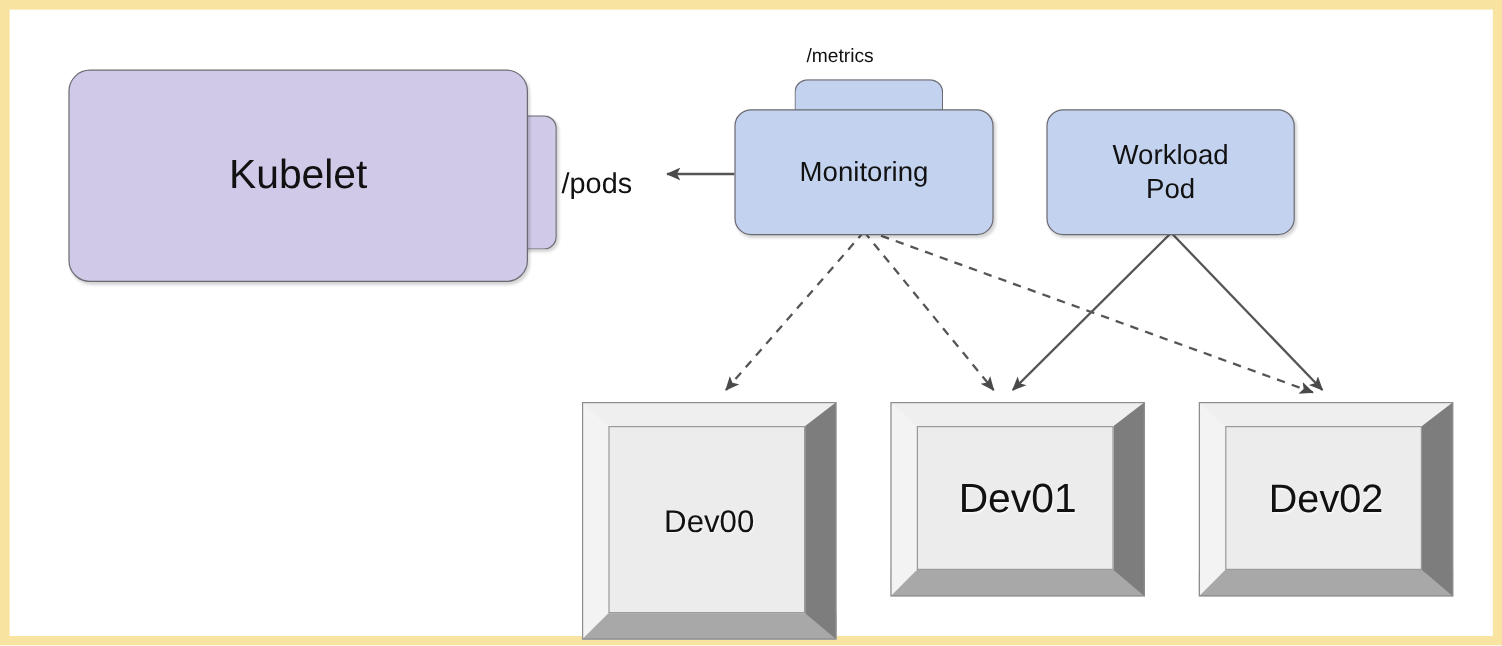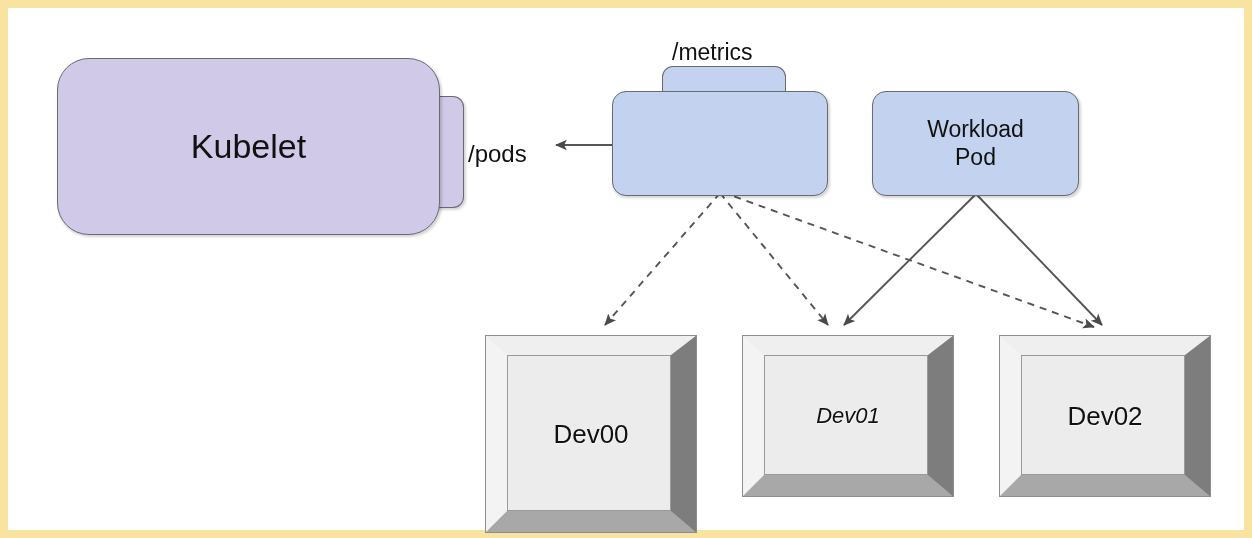--- a/index.html
+++ b/index.html
@@ -144,54 +144,54 @@
       <line x1="967" y1="187" x2="836" y2="317" stroke="#555555" stroke-width="1.9" marker-end="url(#arrowhead)"></line>
     </g>
 
     <g>
       <line x1="969" y1="187" x2="1094" y2="317" stroke="#555555" stroke-width="1.9" marker-end="url(#arrowhead)"></line>
     </g>
   </svg>
 
   <div class="tab tab-right purple" style="left: 420px; top: 88px; width: 36px; height: 112px;"></div>
 
-  <div class="node purple" style="left: 49px; top: 50px; width: 383px; height: 177px; font-size: 34px; border-radius: 32px;">
+  <div class="node purple" style="left: 49px; top: 50px; width: 383px; height: 177px; font-size: 34px; border-radius: 18px;">
     <span>Kubelet</span>
   </div>
 
   <div class="edge-label" style="left: 460px; top: 132px; font-size: 24px;">/pods</div>
 
-  <div class="edge-label" style="left: 664px; top: 31px; font-size: 23px;">/metrics</div>
+  <div class="edge-label" style="left: 664px; top: 31px; font-size: 16px;">/metrics</div>
 
   <div class="tab tab-top blue" style="left: 654px; top: 58px; width: 124px; height: 38px;"></div>
 
   <div class="node blue" style="left: 604px; top: 83px; width: 216px; height: 105px; font-size: 23px;">
     <span>
-      <br>
+      <span>Monitoring</span><br>
     </span>
   </div>
 
   <div class="node blue" style="left: 864px; top: 83px; width: 207px; height: 105px; font-size: 23px;">
     <span>
       <span>Workload</span><br>
       <span>Pod</span>
     </span>
   </div>
 
   <div class="device" style="left: 477px; top: 327px; width: 212px; height: 198px;">
     <div class="frame"></div>
     <div class="inner-line"></div>
     <div class="label" style="font-size: 26px;">Dev00</div>
   </div>
 
   <div class="device" style="left: 734px; top: 327px; width: 212px; height: 162px;">
     <div class="frame"></div>
     <div class="inner-line"></div>
-    <div class="label" style="font-size: 22px; font-style: italic;">Dev01</div>
+    <div class="label" style="font-size: 34px;">Dev01</div>
   </div>
 
   <div class="device" style="left: 991px; top: 327px; width: 212px; height: 162px;">
     <div class="frame"></div>
     <div class="inner-line"></div>
-    <div class="label" style="font-size: 26px;">Dev02</div>
+    <div class="label" style="font-size: 33px;">Dev02</div>
   </div>
 
 </div>
 
 </body></html>

